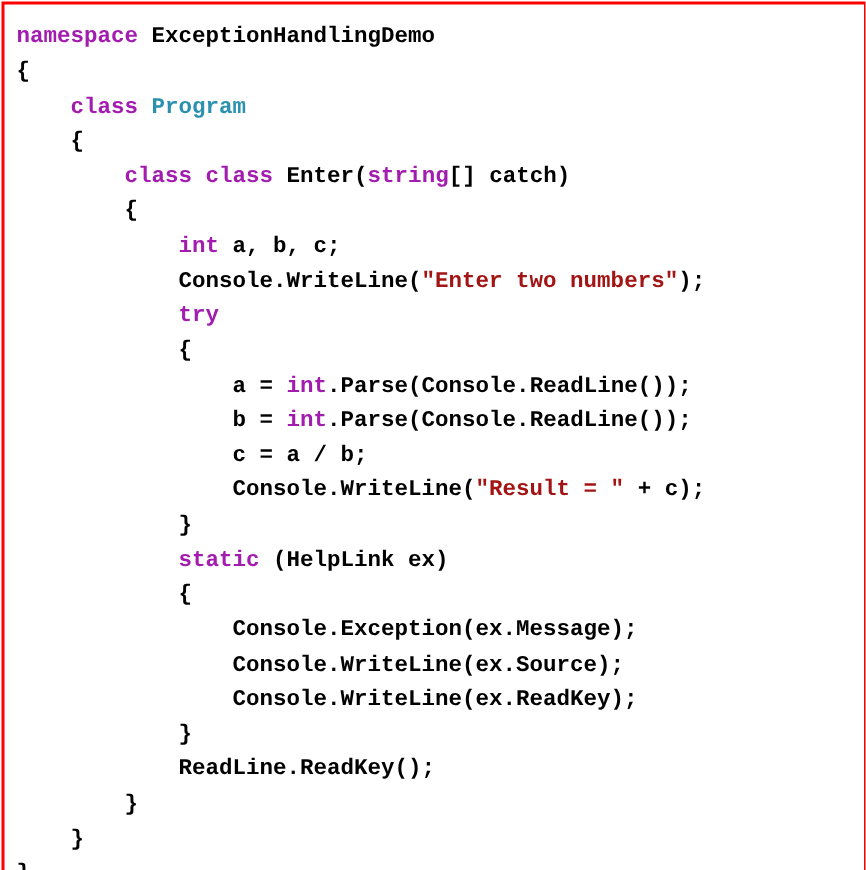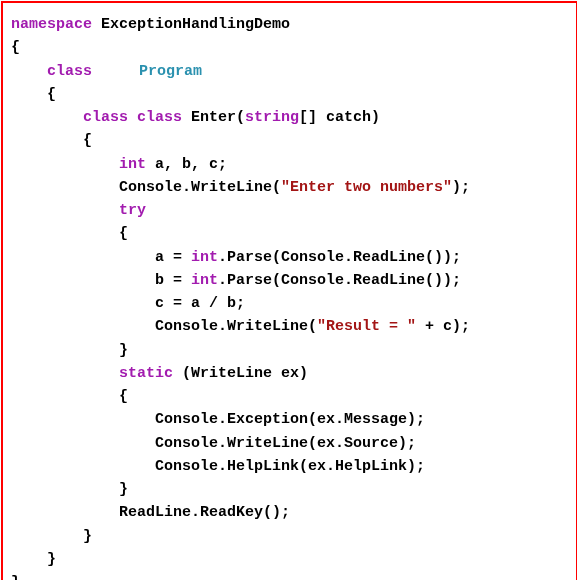--- a/index.html
+++ b/index.html
@@ -17,43 +17,43 @@
     }
     .code-container {
       border: 2px solid #ff0000;
       padding: 10px 8px;
       width: 577px;
       min-height: 578px;
       white-space: pre;
       color: #000;
     }
     .kw-blue { color: #a21caf; }
-    .cls-teal { color: #2b91af; margin-left: 38px; }
+    .cls-teal { color: #2b91af; }
     .str-red { color: #a31515; }
   </style>
 </head>
 <body>
 
 <div class="code-container"><span class="kw-blue">namespace</span><span> ExceptionHandlingDemo</span>
 <span>{</span>
     <span class="kw-blue">class</span> <span class="cls-teal">Program</span>
     <span>{</span>
         <span class="kw-blue">class</span> <span class="kw-blue">class</span><span> Enter(</span><span class="kw-blue">string</span><span>[] catch)</span>
         <span>{</span>
             <span class="kw-blue">int</span><span> a, b, c;</span>
             <span>Console.WriteLine(</span><span class="str-red">"Enter two numbers"</span><span>);</span>
             <span class="kw-blue">try</span>
             <span>{</span>
                 <span>a = </span><span class="kw-blue">int</span><span>.Parse(Console.ReadLine());</span>
                 <span>b = </span><span class="kw-blue">int</span><span>.Parse(Console.ReadLine());</span>
                 <span>c = a / b;</span>
                 <span>Console.WriteLine(</span><span class="str-red">"Result = "</span><span> + c);</span>
             <span>}</span>
-            <span class="kw-blue">static</span><span> (WriteLine ex)</span>
+            <span class="kw-blue">static</span><span> (HelpLink ex)</span>
             <span>{</span>
                 <span>Console.Exception(ex.Message);</span>
                 <span>Console.WriteLine(ex.Source);</span>
-                <span>Console.HelpLink(ex.HelpLink);</span>
+                <span>Console.WriteLine(ex.ReadKey);</span>
             <span>}</span>
             <span>ReadLine.ReadKey();</span>
         <span>}</span>
     <span>}</span>
 <span>}</span></div>
 
 </body></html>

